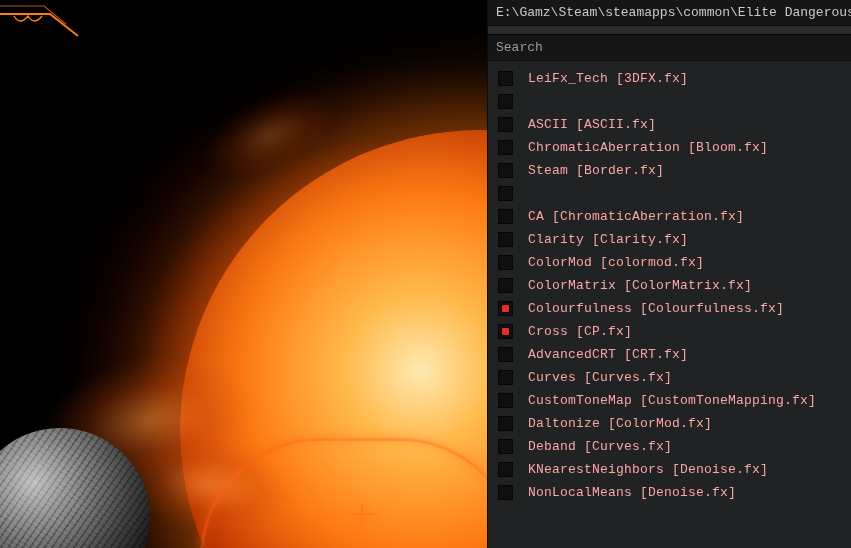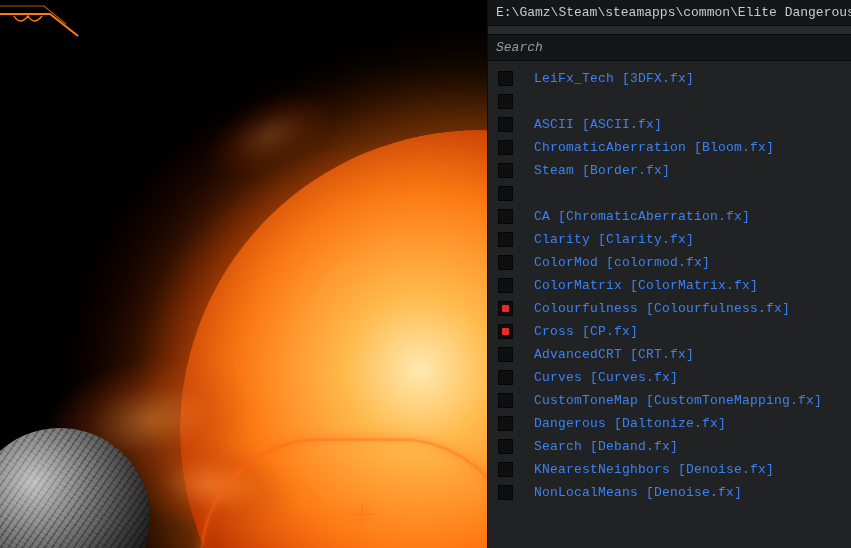--- a/index.html
+++ b/index.html
@@ -117,36 +117,35 @@
     background: #2a2b2c;
     border-bottom: 1px solid #0a0a0a;
   }
   .search-bar input {
     width: 100%; height: 100%;
     background: transparent;
     border: none; outline: none;
     color: #c9c9c9;
     font-family: inherit;
     font-size: 13px;
-    font-style: italic;
   }
   .search-bar input::placeholder { color: #9a9a9a; }
   .effect-list {
     flex: 1;
     overflow: hidden;
     background: #212223;
     padding: 6px 0 0 0;
   }
   .effect-row {
     display: flex;
     align-items: center;
-    gap: 21px;
+    gap: 15px;
     padding: 2px 0 2px 10px;
     height: 23px;
-    color: #3b82f6;
+    color: #fca5a5;
     cursor: default;
     user-select: none;
   }
   .effect-check {
     width: 15px; height: 15px;
     background: #0f0f10;
     border: 1px solid #060606;
     flex-shrink: 0;
     position: relative;
   }
@@ -246,25 +245,25 @@
         <div class="effect-row">
           <div class="effect-check"></div>
           <span class="effect-label">Curves [Curves.fx]</span>
         </div>
         <div class="effect-row">
           <div class="effect-check"></div>
           <span class="effect-label">CustomToneMap [CustomToneMapping.fx]</span>
         </div>
         <div class="effect-row">
           <div class="effect-check"></div>
-          <span class="effect-label">Dangerous [Daltonize.fx]</span>
-        </div>
-        <div class="effect-row">
-          <div class="effect-check"></div>
-          <span class="effect-label">Search [Deband.fx]</span>
+          <span class="effect-label">Daltonize [ColorMod.fx]</span>
+        </div>
+        <div class="effect-row">
+          <div class="effect-check"></div>
+          <span class="effect-label">Deband [Curves.fx]</span>
         </div>
         <div class="effect-row">
           <div class="effect-check"></div>
           <span class="effect-label">KNearestNeighbors [Denoise.fx]</span>
         </div>
         <div class="effect-row">
           <div class="effect-check"></div>
           <span class="effect-label">NonLocalMeans [Denoise.fx]</span>
         </div>
       </div>

